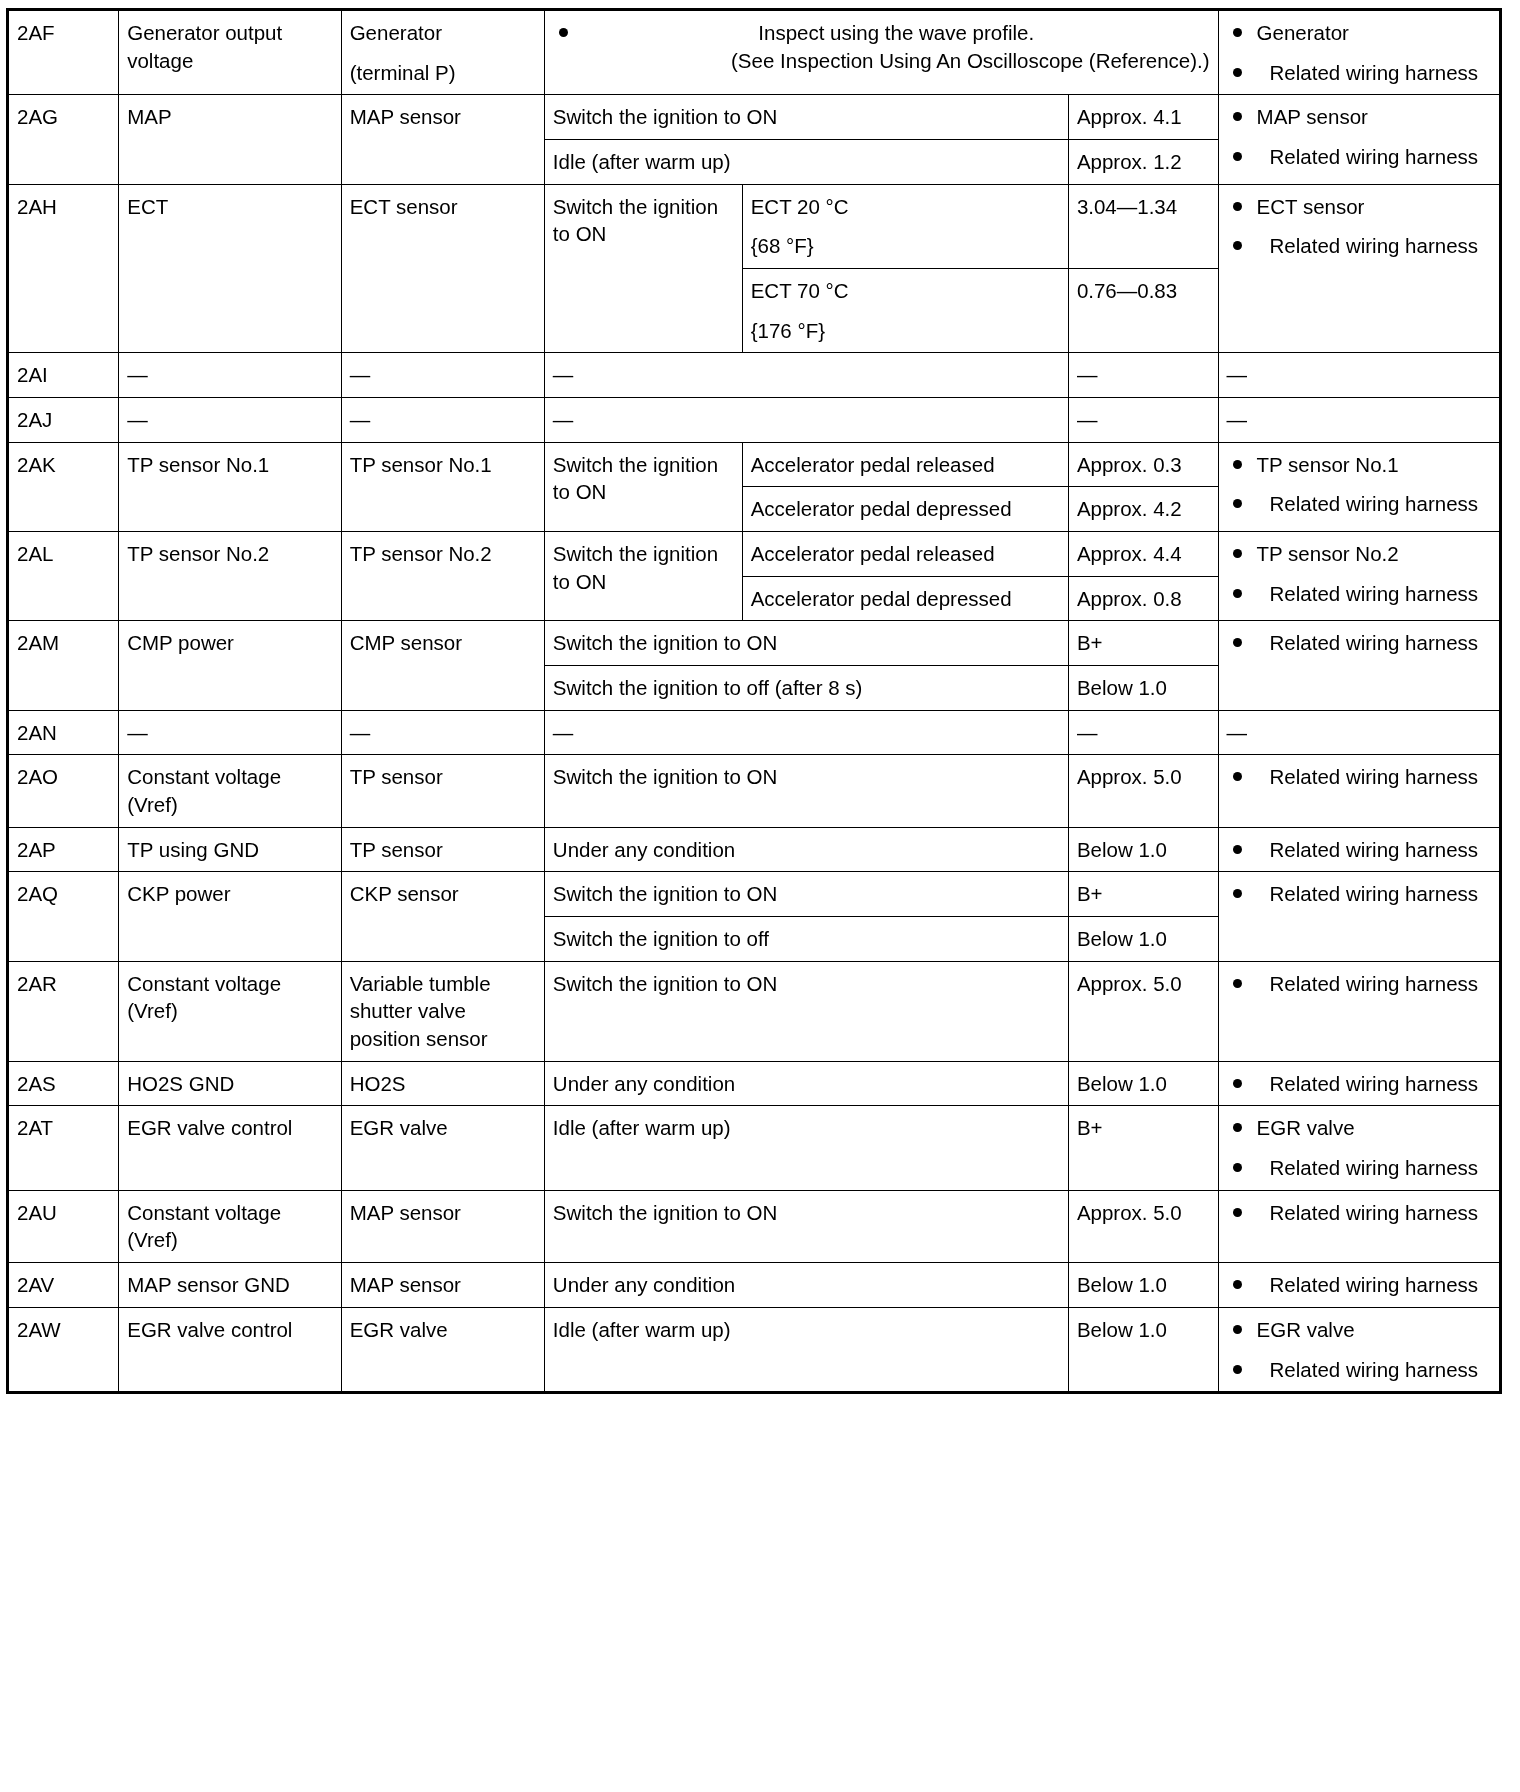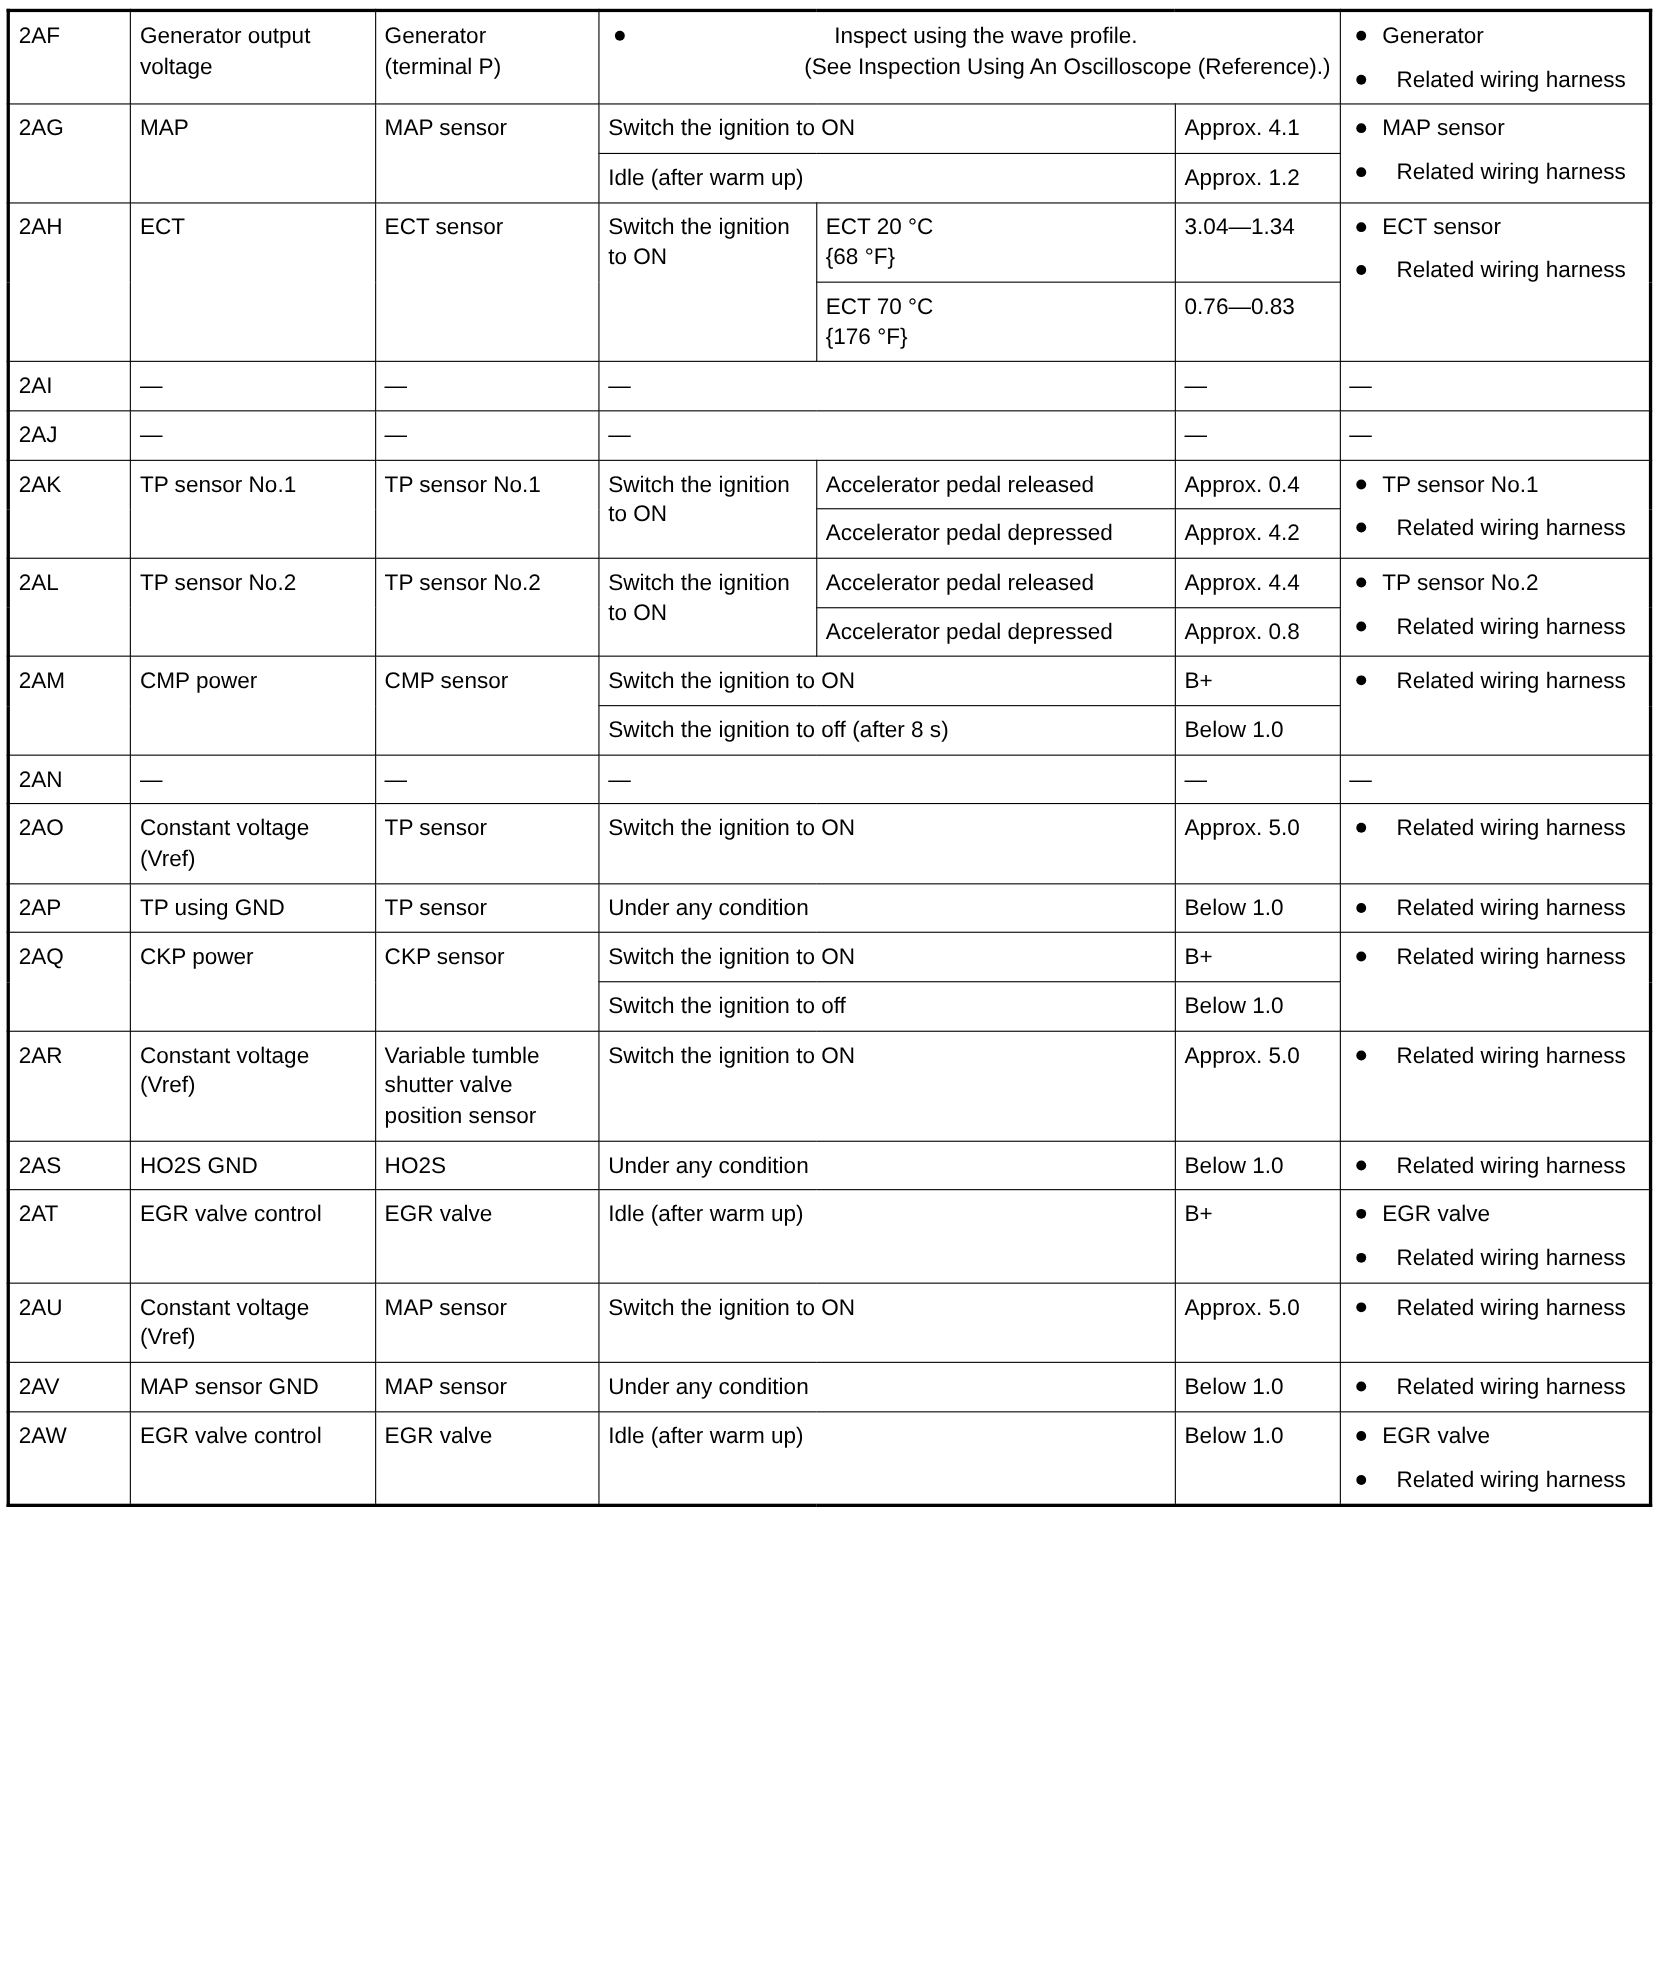--- a/index.html
+++ b/index.html
@@ -66,20 +66,21 @@
     height: 9px;
     background: #000;
     border-radius: 50%;
   }
   .note-block p {
     margin: 0 0 14px 0;
   }
   .note-block p:last-child { margin-bottom: 0; text-align: right; }
   .sub {
     display: block;
+    margin-top: 12px;
   }
   .dash {
     font-size: 20.5px;
   }
   .tall {
     line-height: 1.45;
   }
 </style>
 </head>
 <body>
@@ -178,21 +179,21 @@
       <td class="dash">—</td>
       <td class="dash">—</td>
     </tr>
 
     <tr>
       <td class="code" rowspan="2">2AK</td>
       <td rowspan="2" class="mid">TP sensor No.1</td>
       <td rowspan="2" class="mid">TP sensor No.1</td>
       <td rowspan="2" class="mid">Switch the ignition to ON</td>
       <td class="tight">Accelerator pedal released</td>
-      <td class="tight">Approx. 0.4</td>
+      <td class="tight">Approx. 0.3</td>
       <td rowspan="2">
         <ul class="bullets">
           <li>TP sensor No.1</li>
           <li>Related wiring harness</li>
         </ul>
       </td>
     </tr>
     <tr>
       <td>Accelerator pedal depressed</td>
       <td class="mid">Approx. 4.2</td>

